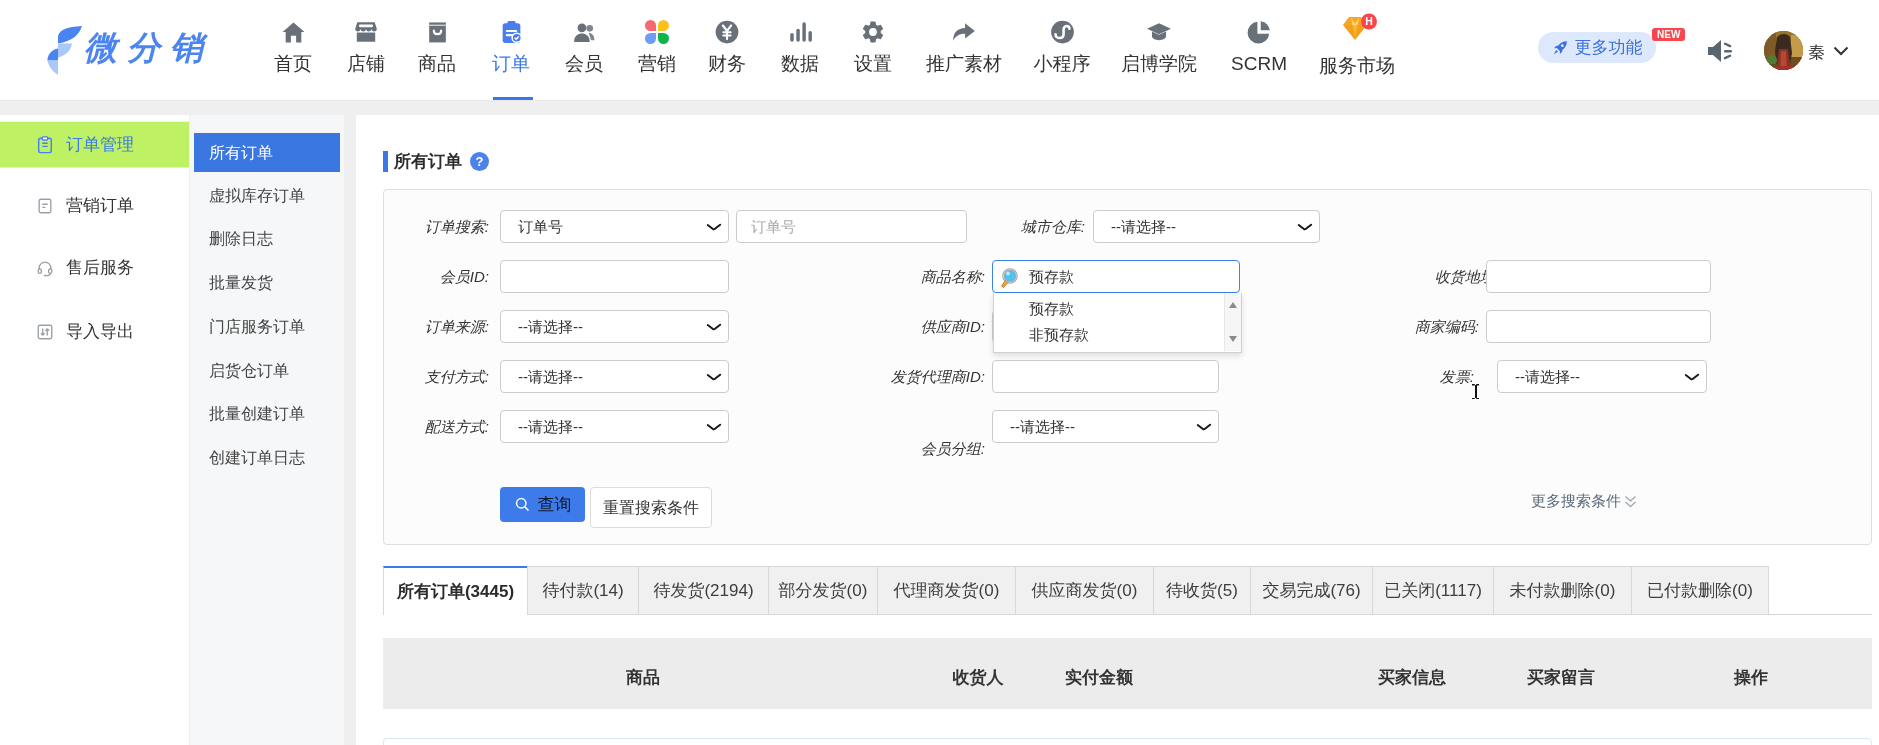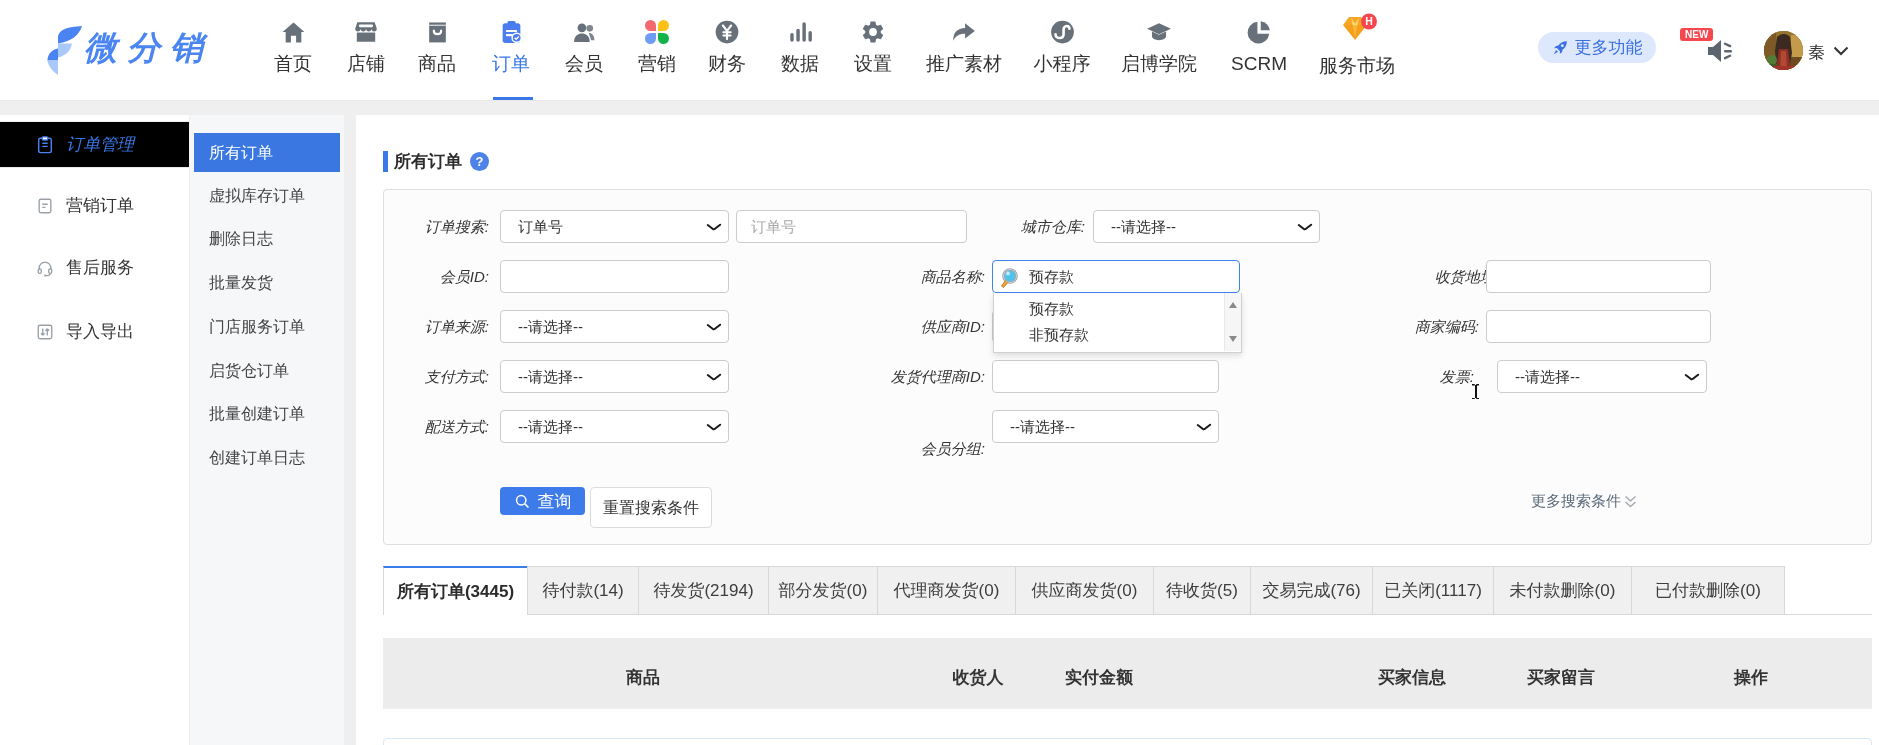--- a/index.html
+++ b/index.html
@@ -11,30 +11,30 @@
 .ni{position:absolute;top:19px;transform:translateX(-50%);display:flex;flex-direction:column;align-items:center;font-size:19px;color:#333;white-space:nowrap;}
 .ni .ic{width:26px;height:26px;display:flex;align-items:center;justify-content:center;}
 .ni .tx{margin-top:8px;line-height:22px;}
 .ni.act .tx{color:#3a78e8;}
 #navline{position:absolute;left:493px;top:97px;width:40px;height:3px;background:#3a78e8;}
 
 #logoic{position:absolute;left:47px;top:26px;}
 #logotx{position:absolute;left:84px;top:26px;font-size:33px;font-weight:bold;font-style:italic;color:#4a85f2;letter-spacing:10px;}
 
 #morebtn{position:absolute;left:1538px;top:32px;width:118px;height:31px;background:#dde8fc;border-radius:16px;color:#3a70e2;font-size:17px;display:flex;align-items:center;justify-content:center;gap:6px;}
-#newbadge{position:absolute;left:1652px;top:28px;background:#f5474d;color:#fff;font-size:10px;font-weight:bold;padding:1px 5px;border-radius:3px;line-height:11px;margin-left:28px;}
+#newbadge{position:absolute;left:1652px;top:28px;background:#f5474d;color:#fff;font-size:10px;font-weight:bold;padding:1px 5px;border-radius:3px;line-height:11px;}
 #newbadge:before{content:'';position:absolute;left:-4px;bottom:1px;border:4px solid transparent;border-right-color:#f5474d;}
 #avatar{position:absolute;left:1764px;top:31px;width:39px;height:39px;border-radius:50%;overflow:hidden;background:#8a6a35;}
 #uname{position:absolute;left:1808px;top:41px;font-size:17px;color:#333;}
 
 #side1{position:absolute;left:0;top:115px;width:189px;height:630px;background:#fff;}
 .s1item{position:absolute;left:0;width:189px;height:47px;display:flex;align-items:center;}
 .s1item .ic{margin-left:36px;width:18px;height:18px;}
 .s1item .tx{margin-left:12px;font-size:17px;color:#333;}
-.s1item.on1{background:#000000;border-top:1px solid #f0f1f2;border-bottom:1px solid #e8e9ea;font-style:italic;}
+.s1item.on1{background:#bef264;border-top:1px solid #f0f1f2;border-bottom:1px solid #e8e9ea;}
 .s1item.on1 .tx{color:#3a78e8;}
 
 #side2{position:absolute;left:190px;top:115px;width:154px;height:630px;background:#f6f7f8;}
 .s2item{position:absolute;left:19px;font-size:16px;color:#444;white-space:nowrap;}
 #s2sel{position:absolute;left:4px;top:18px;width:146px;height:39px;background:#3b77e0;color:#fff;font-size:16px;line-height:39px;padding-left:15px;}
 
 #main{position:absolute;left:356px;top:115px;width:1523px;height:630px;background:#fff;}
 #titlebar{position:absolute;left:383px;top:151px;width:5px;height:21px;background:#3a78e8;}
 #title{position:absolute;left:394px;top:151px;font-size:17px;font-weight:bold;color:#2b2b2b;line-height:21px;}
 #help{position:absolute;left:470px;top:152px;width:19px;height:19px;border-radius:50%;background:#4d82e8;color:#fff;font-size:13px;font-weight:bold;text-align:center;line-height:19px;}
@@ -48,21 +48,21 @@
 
 #combo{position:absolute;left:992px;top:260px;width:248px;height:33px;background:#fff;border:1px solid #3e82ec;border-radius:4px;}
 #combo .mag{position:absolute;left:6px;top:5px;}
 #combo .tx{position:absolute;left:36px;top:0;font-size:15px;line-height:31px;color:#333;}
 #dropdown{position:absolute;left:993px;top:293px;width:249px;height:60px;background:#fff;border:1px solid #d0d0d0;border-top:none;box-shadow:0 3px 6px rgba(0,0,0,.12);z-index:5;}
 #dropdown .opt{position:absolute;left:35px;font-size:15px;color:#333;}
 #scroll{position:absolute;right:0;top:0;width:17px;height:58px;background:#f6f6f6;border-left:1px solid #e8e8e8;}
 #scroll .up{position:absolute;top:5px;left:4px;width:0;height:0;border:4.5px solid transparent;border-bottom:6px solid #8a8a8a;}
 #scroll .dn{position:absolute;bottom:5px;left:4px;width:0;height:0;border:4.5px solid transparent;border-top:6px solid #8a8a8a;}
 
-#btnq{position:absolute;left:500px;top:487px;width:85px;height:28px;background:#3e7bea;border-radius:4px;color:#ffffff;font-size:17px;display:flex;align-items:center;justify-content:center;gap:7px;}
+#btnq{position:absolute;left:500px;top:487px;width:85px;height:35px;background:#3e7bea;border-radius:4px;color:#0f172a;font-size:17px;display:flex;align-items:center;justify-content:center;gap:7px;}
 #btnr{position:absolute;left:590px;top:487px;width:122px;height:41px;background:#fff;border:1px solid #dcdcdc;border-radius:4px;color:#333;font-size:16px;text-align:center;line-height:39px;}
 #more{position:absolute;left:1531px;top:468px;font-size:15px;color:#5c6b7a;display:flex;align-items:center;gap:3px;margin-top:24px;}
 
 #tabs{position:absolute;left:383px;top:566px;height:49px;display:flex;}
 #tabline{position:absolute;left:383px;top:614px;width:1489px;height:1px;background:#d8d8d8;}
 .tab{position:relative;z-index:1;height:49px;background:#f0f0f0;border:1px solid #d8d8d8;margin-left:-1px;font-size:17px;color:#3d3d3d;display:flex;align-items:center;justify-content:center;white-space:nowrap;}
 .tab.on{background:#fff;border-top:2px solid #3a7ce8;border-bottom:none;font-weight:bold;color:#2b2b2b;margin-left:0;}
 
 #thead{position:absolute;left:383px;top:638px;width:1489px;height:71px;background:#ececec;}
 .th{position:absolute;top:666px;transform:translateX(-50%);font-size:17px;font-weight:bold;color:#333;white-space:nowrap;}
@@ -382,21 +382,21 @@
   <div class="tab on" style="width:145px">所有订单(3445)</div>
   <div class="tab" style="width:112px">待付款(14)</div>
   <div class="tab" style="width:131px">待发货(2194)</div>
   <div class="tab" style="width:110px">部分发货(0)</div>
   <div class="tab" style="width:139px">代理商发货(0)</div>
   <div class="tab" style="width:139px">供应商发货(0)</div>
   <div class="tab" style="width:98px">待收货(5)</div>
   <div class="tab" style="width:123px">交易完成(76)</div>
   <div class="tab" style="width:122px">已关闭(1117)</div>
   <div class="tab" style="width:139px">未付款删除(0)</div>
-  <div class="tab" style="width:154px">已付款删除(0)</div>
+  <div class="tab" style="width:138px">已付款删除(0)</div>
 </div>
 
 <div id="thead"></div>
 <div class="th" style="left:643px">商品</div>
 <div class="th" style="left:978px">收货人</div>
 <div class="th" style="left:1099px">实付金额</div>
 <div class="th" style="left:1412px">买家信息</div>
 <div class="th" style="left:1561px">买家留言</div>
 <div class="th" style="left:1751px">操作</div>
 <div id="row1"></div>

